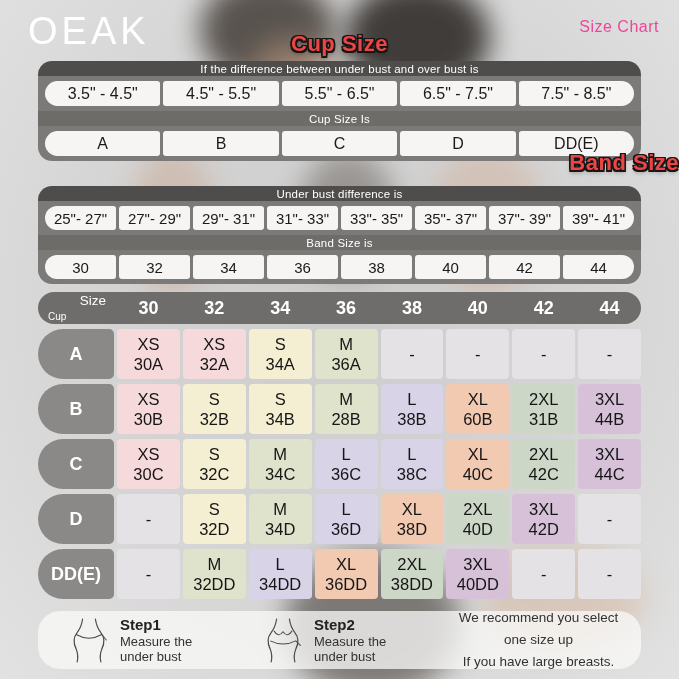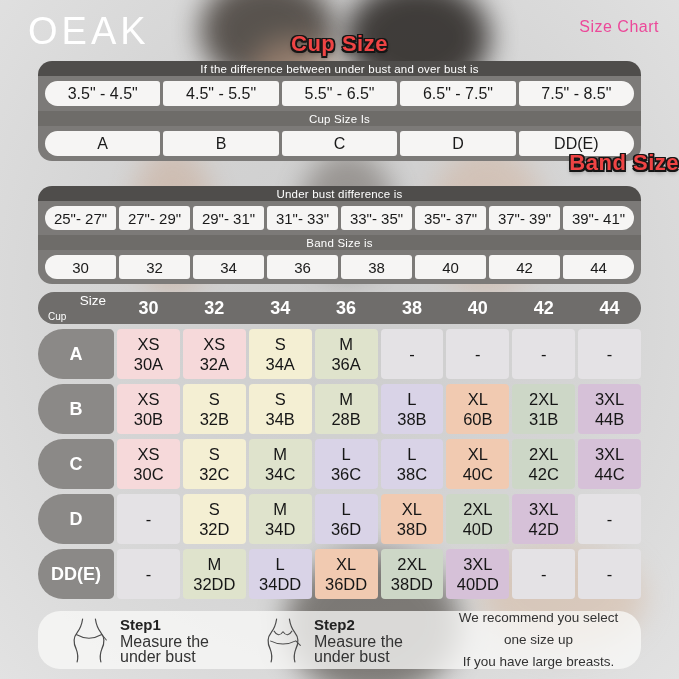--- a/index.html
+++ b/index.html
@@ -91,21 +91,21 @@
   .footer {
     top: 611px; left: 38px; width: 603px; height: 58px;
     background: rgba(250,249,248,0.75); border-radius: 22px;
     display: flex; align-items: center; padding: 0 16px;
   }
   .fig { flex: 0 0 auto; }
   .fig1 { margin-left: 14px; }
   .fig2 { margin-left: 30px; }
   .step { margin-left: 10px; width: 112px; color: #333; }
   .st-title { font-size: 15px; font-weight: 700; color: #222; margin-bottom: 1px; }
-  .st-line  { font-size: 16px; line-height: 15.5px; }
+  .st-line  { font-size: 13px; line-height: 15.5px; }
   .tips { margin-left: 26px; flex: 1; color: #333; }
   .tip-line { font-size: 13.5px; line-height: 22px; text-align: center; }
 </style>
 </head>
 <body>
 
 <div class="stage">
 
   <div class="backdrop">
     <div class="blob b1"></div>

